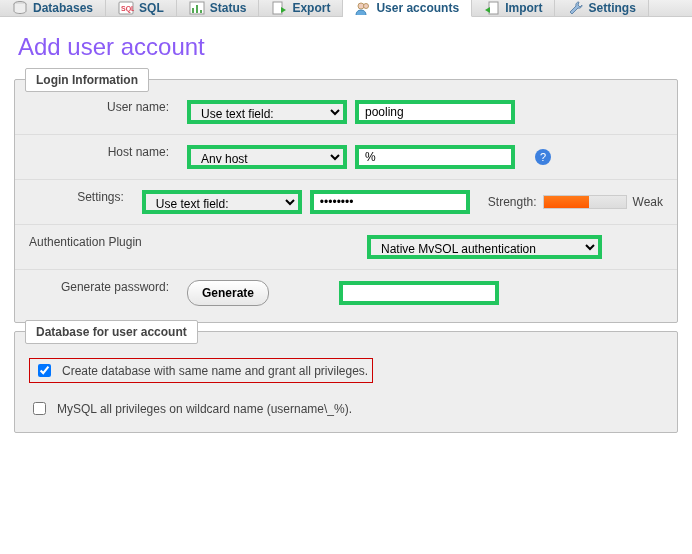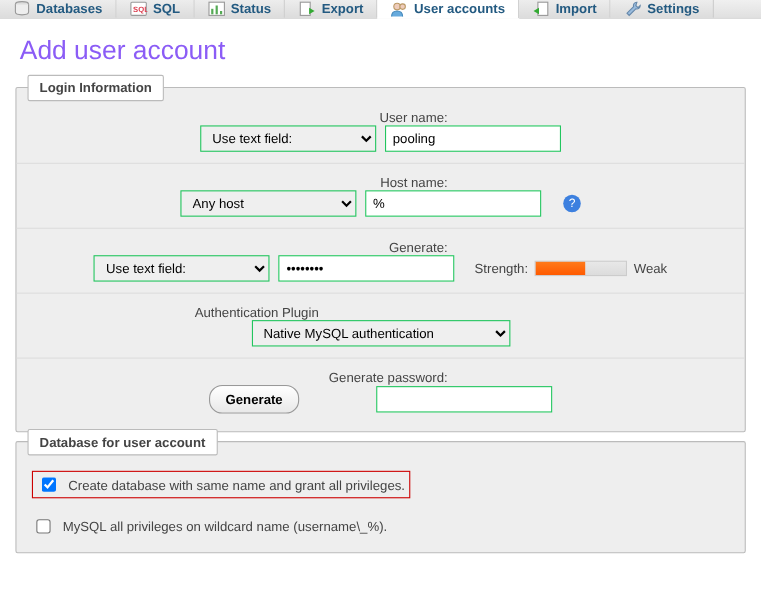--- a/index.html
+++ b/index.html
@@ -61,35 +61,34 @@
   left: 10px;
   background: #fff;
   border: 1px solid #bbb;
   padding: 4px 10px;
   font-weight: bold;
   color: #444;
   border-radius: 2px;
 }
 .form-row {
   display: flex;
-  align-items: center;
+  align-items: flex-start;
   padding: 10px 14px;
   border-bottom: 1px solid #ddd;
-  flex-direction: column;
 }
 .form-row:last-child { border-bottom: none; }
 .form-label {
   width: 140px;
   text-align: right;
   padding-right: 18px;
   color: #444;
 }
 select, input[type=text], input[type=password] {
   height: 24px;
-  border: 1px solid #22c55e;
+  border: 4px solid #22c55e;
   font-size: 12px;
   padding: 2px 6px;
   box-sizing: border-box;
 }
 select.small-select { width: 160px; }
 input.textval { width: 160px; }
 select.wide-select { width: 235px; }
 .help-icon {
   width: 16px; height:16px;
   border-radius: 50%;
@@ -220,21 +219,21 @@
   <div class="form-row">
     <div class="form-label">Host name:</div>
     <div class="row-gap">
       <select class="small-select"><option>Any host</option></select>
       <input type="text" class="textval" value="%" style="">
       <span class="help-icon">?</span>
     </div>
   </div>
 
   <div class="form-row">
-    <div class="form-label">Generate:</div>
+    <div class="form-label">Settings:</div>
     <div class="row-gap">
       <select class="small-select"><option>Use text field:</option></select>
       <input type="password" class="textval" value="••••••••" style="">
       <div class="strength-wrap">
         <span>Strength:</span>
         <span class="strength-track">
             <span class="strength-fill"></span>
           </span>
         <span>Weak</span>
       </div>

